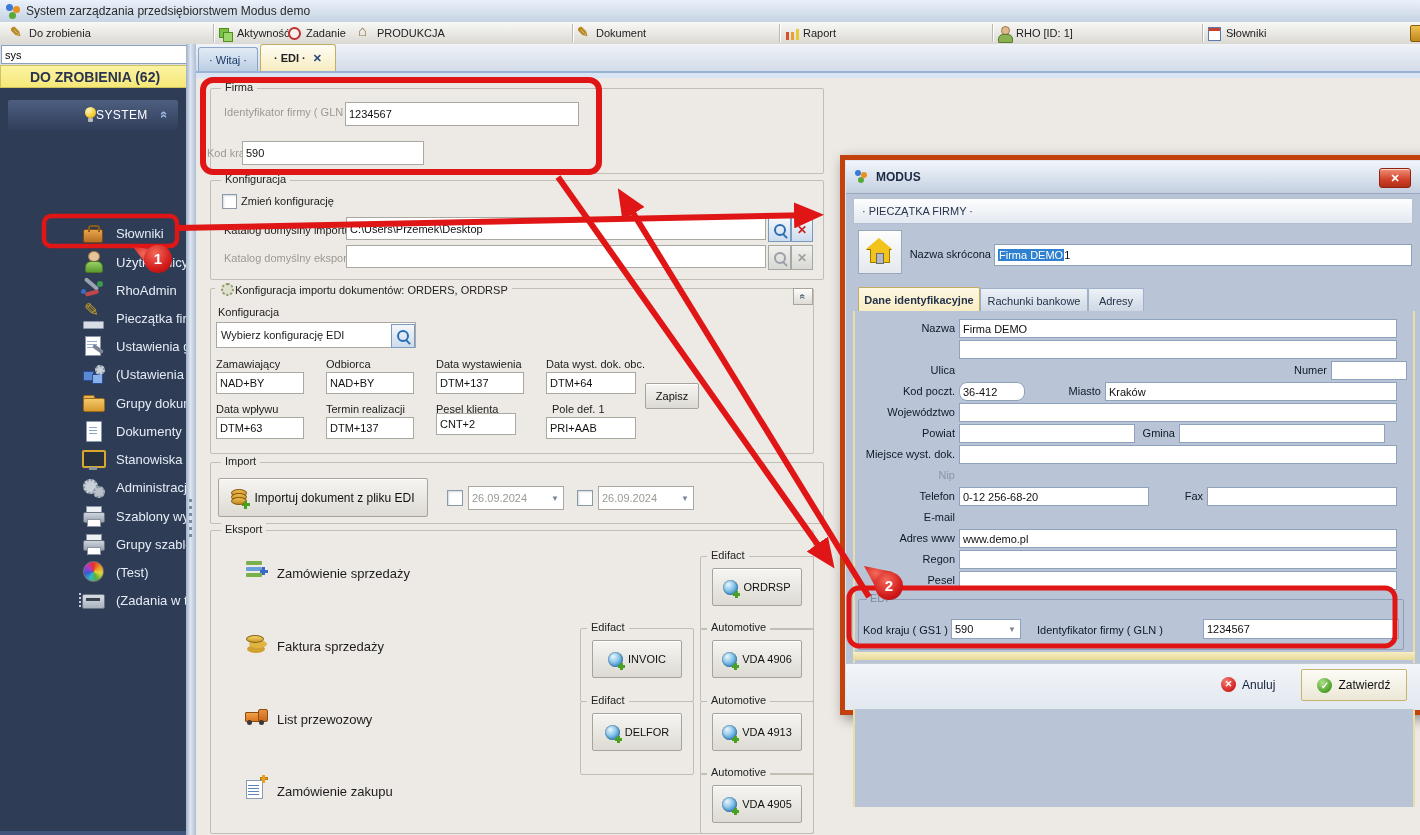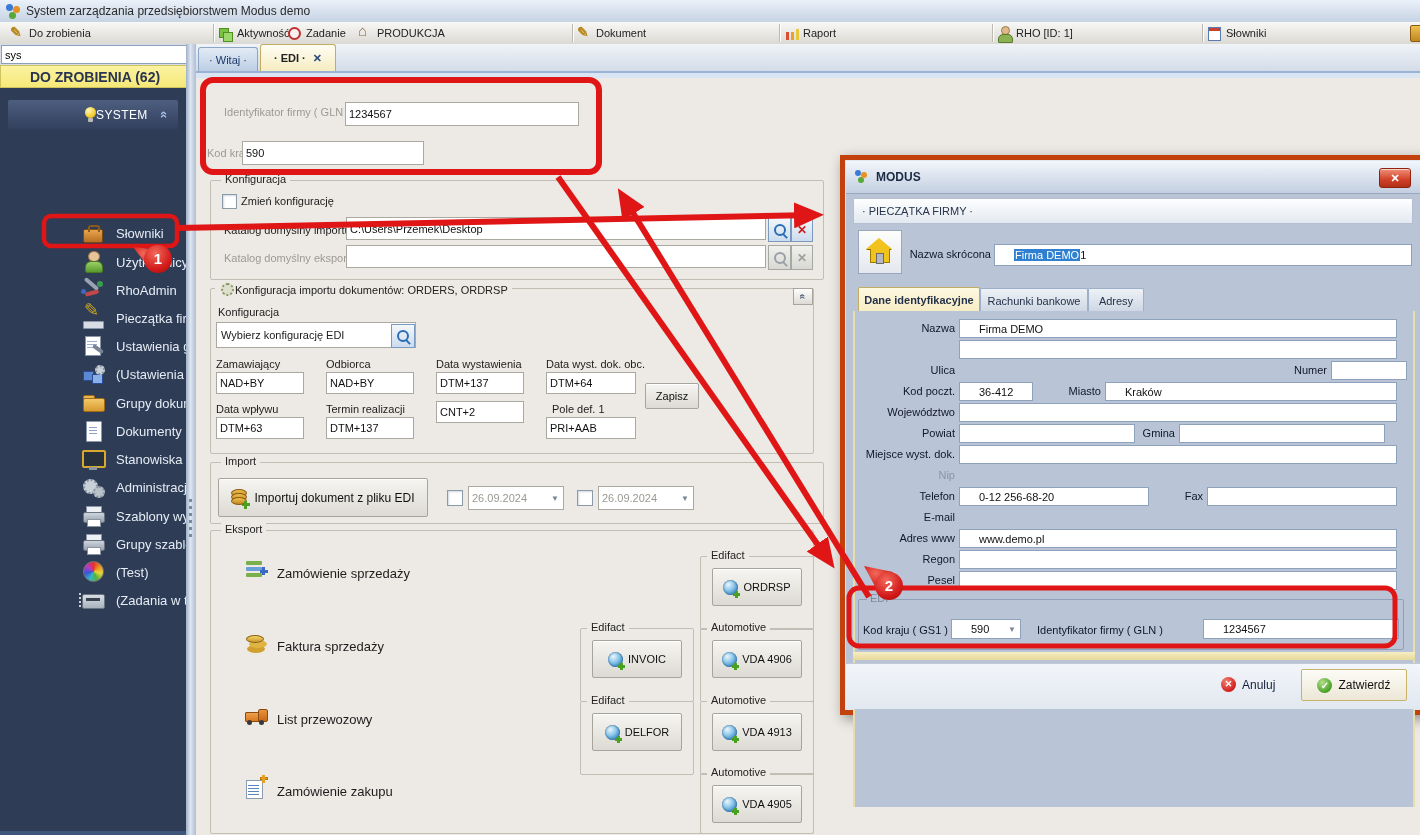--- a/index.html
+++ b/index.html
@@ -192,21 +192,21 @@
   .mtab{position:absolute;height:23px;display:flex;align-items:center;justify-content:center;
      font-size:11px;border:1px solid #9db0c8;border-bottom:none;border-radius:2px 2px 0 0;
      background:linear-gradient(#eef2f7,#ccd6e3);color:#24324a;cursor:pointer;}
   .mtab.active{background:linear-gradient(#fdf8e2,#f7ecc2);border-color:#c2ad62;height:24px;font-weight:bold;}
   .mpanel{position:absolute;left:8px;top:151px;width:562px;height:496px;background:#b9c5d6;
      border-left:2px solid #e9ddA8;border-right:2px solid #e9dda8;box-sizing:border-box;}
   .ystrip{position:absolute;left:8px;top:492px;width:562px;height:8px;background:linear-gradient(#f6eec4,#e8d998);}
   .mlbl{position:absolute;font-size:11px;color:#101828;text-align:right;white-space:nowrap;}
   .mlbl.dis{color:#8a96a8;}
   input.mfld,.mfld{position:absolute;background:#fff;border:1px solid #8ea2bc;font-family:inherit;
-     font-size:11px;color:#101010;padding:0 19px;box-sizing:border-box;height:19px;}
+     font-size:11px;color:#101010;padding:0 3px;box-sizing:border-box;height:19px;}
   div.mfld{display:flex;align-items:center;overflow:hidden;white-space:nowrap;}
   .mfld.flat{background:#ccd5e2;border-color:#aab6c6;color:#14161a;}
   .selhl{background:#2f80d0;color:#fff;padding:0 1px;}
   .medi{position:absolute;left:13px;top:439px;width:544px;height:49px;border:1px solid #8fa0b8;border-radius:2px;}
   .medi .lg{position:absolute;top:-8px;left:8px;background:#b9c5d6;padding:0 3px;font-size:11px;color:#7c89a0;}
   .mfooter{position:absolute;left:1px;top:503px;width:574px;height:45px;background:linear-gradient(#f2f5f9,#e2e8f0);
      border-top:1px solid #c0cad6;}
   .cancelico{display:inline-block;width:15px;height:15px;border-radius:50%;flex:none;
      background:radial-gradient(circle at 35% 30%,#f08070,#d42020 70%,#a81010);color:#fff;font-size:9px;font-weight:bold;
      text-align:center;line-height:15px;margin-right:6px;}
@@ -405,20 +405,23 @@
       </div>
   </div>
 
   <div class="abs splitter">
     <span class="dots"></span>
     </div>
 
   <div class="abs content">
     <div class="topband"></div>
 
+    <div class="fs" style="left:14px;top:15px;width:612px;height:84px">
+      <span class="lg">Firma</span>
+      </div>
     <span class="lbl dis" style="left:28px;top:33px">Identyfikator firmy ( GLN )</span>
     <input class="fld" style="left: 149px; top: 29px; width: 234px; height: 24px;" value="1234567">
     <span class="lbl dis" style="left:11px;top:74px">Kod kraju ( GS1 )</span>
     <input class="fld" style="left: 46px; top: 68px; width: 182px; height: 24px;" value="590">
 
     <div class="fs" style="left:14px;top:107px;width:612px;height:98px">
       <span class="lg">Konfiguracja</span>
       </div>
     <span class="cb" style="left:26px;top:121px"></span>
     <span class="lbl" style="left:45px;top:122px">Zmień konfigurację</span>
@@ -462,21 +465,21 @@
     <input class="fld" style="left: 20px; top: 299px; width: 88px; height: 22px;" value="NAD+BY">
     <input class="fld" style="left: 130px; top: 299px; width: 88px; height: 22px;" value="NAD+BY">
     <input class="fld" style="left: 240px; top: 299px; width: 88px; height: 22px;" value="DTM+137">
     <input class="fld" style="left: 350px; top: 299px; width: 90px; height: 22px;" value="DTM+64">
     <span class="lbl" style="left:20px;top:330px">Data wpływu</span>
     <span class="lbl" style="left:130px;top:330px">Termin realizacji</span>
     <span class="lbl" style="left:240px;top:330px">Pesel klienta</span>
     <span class="lbl" style="left:356px;top:330px">Pole def. 1</span>
     <input class="fld" style="left: 20px; top: 344px; width: 88px; height: 22px;" value="DTM+63">
     <input class="fld" style="left: 130px; top: 344px; width: 88px; height: 22px;" value="DTM+137">
-    <input class="fld" style="left: 240px; top: 328px; width: 88px; height: 22px;" value="CNT+2">
+    <input class="fld" style="left: 240px; top: 340px; width: 80px; height: 22px;" value="CNT+2">
     <input class="fld" style="left: 350px; top: 344px; width: 90px; height: 22px;" value="PRI+AAB">
     <div class="btn" style="left:449px;top:310px;width:52px;height:24px">
       <span>Zapisz</span>
       </div>
 
     <div class="fs" style="left:14px;top:389px;width:612px;height:60px">
       <span class="lg">Import</span>
       </div>
     <div class="btn" style="left:22px;top:405px;width:208px;height:37px">
       <span class="dbi">
@@ -607,21 +610,21 @@
     <div class="mpanel"></div>
     <div class="ystrip"></div>
 
     <span class="mlbl" style="left:6px;top:162px;width:104px">Nazwa</span>
     <input class="mfld" style="left: 114px; top: 159px; width: 438px;" value="Firma DEMO">
     <input class="mfld" style="left: 114px; top: 180px; width: 438px;">
     <span class="mlbl" style="left:6px;top:204px;width:104px">Ulica</span>
     <span class="mlbl" style="left:412px;top:204px;width:70px">Numer</span>
     <input class="mfld" style="left: 486px; top: 201px; width: 76px;">
     <span class="mlbl" style="left:6px;top:225px;width:104px">Kod poczt.</span>
-    <input class="mfld" style="left: 114px; top: 222px; width: 74px;" value="36-412">
+    <input class="mfld" style="left: 114px; top: 222px; width: 66px; border-radius: 8px;" value="36-412">
     <span class="mlbl" style="left:196px;top:225px;width:60px">Miasto</span>
     <input class="mfld" style="left: 260px; top: 222px; width: 292px;" value="Kraków">
     <span class="mlbl" style="left:6px;top:246px;width:104px">Województwo</span>
     <input class="mfld" style="left: 114px; top: 243px; width: 438px;">
     <span class="mlbl" style="left:6px;top:267px;width:104px">Powiat</span>
     <input class="mfld" style="left: 114px; top: 264px; width: 176px;">
     <span class="mlbl" style="left:270px;top:267px;width:60px">Gmina</span>
     <input class="mfld" style="left: 334px; top: 264px; width: 206px;">
     <span class="mlbl" style="left:6px;top:288px;width:104px">Miejsce wyst. dok.</span>
     <input class="mfld" style="left: 114px; top: 285px; width: 438px;">

